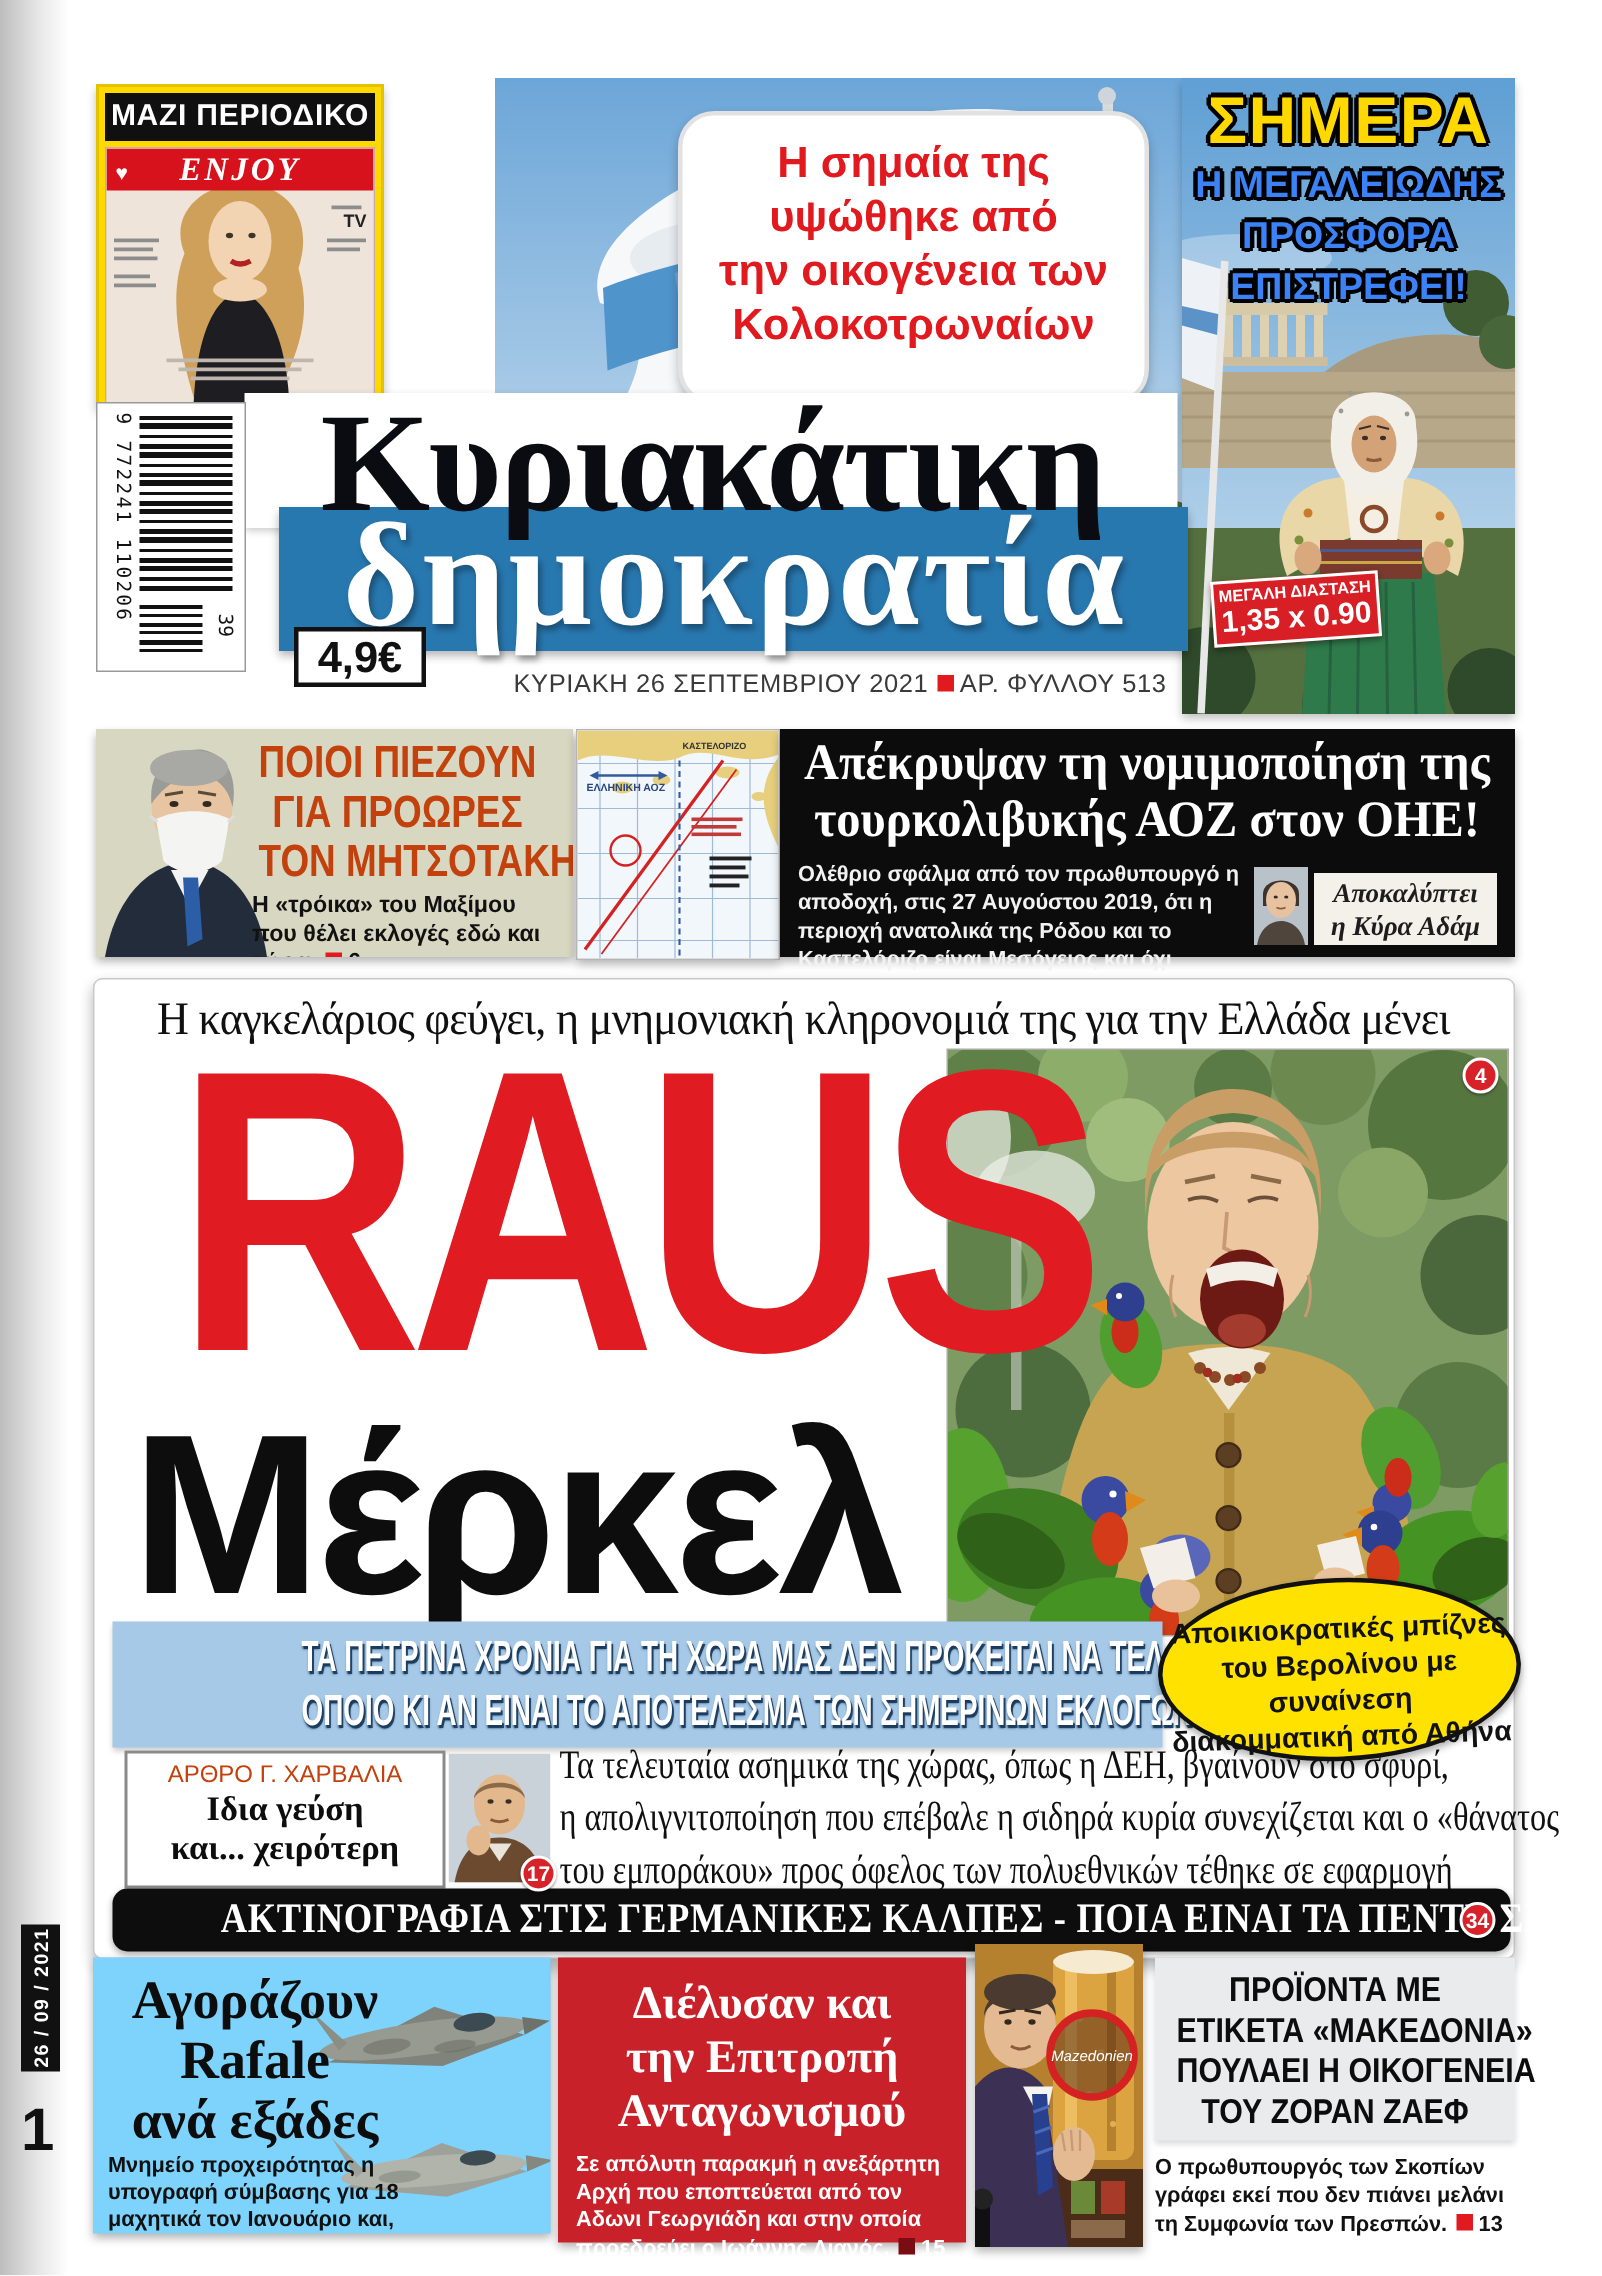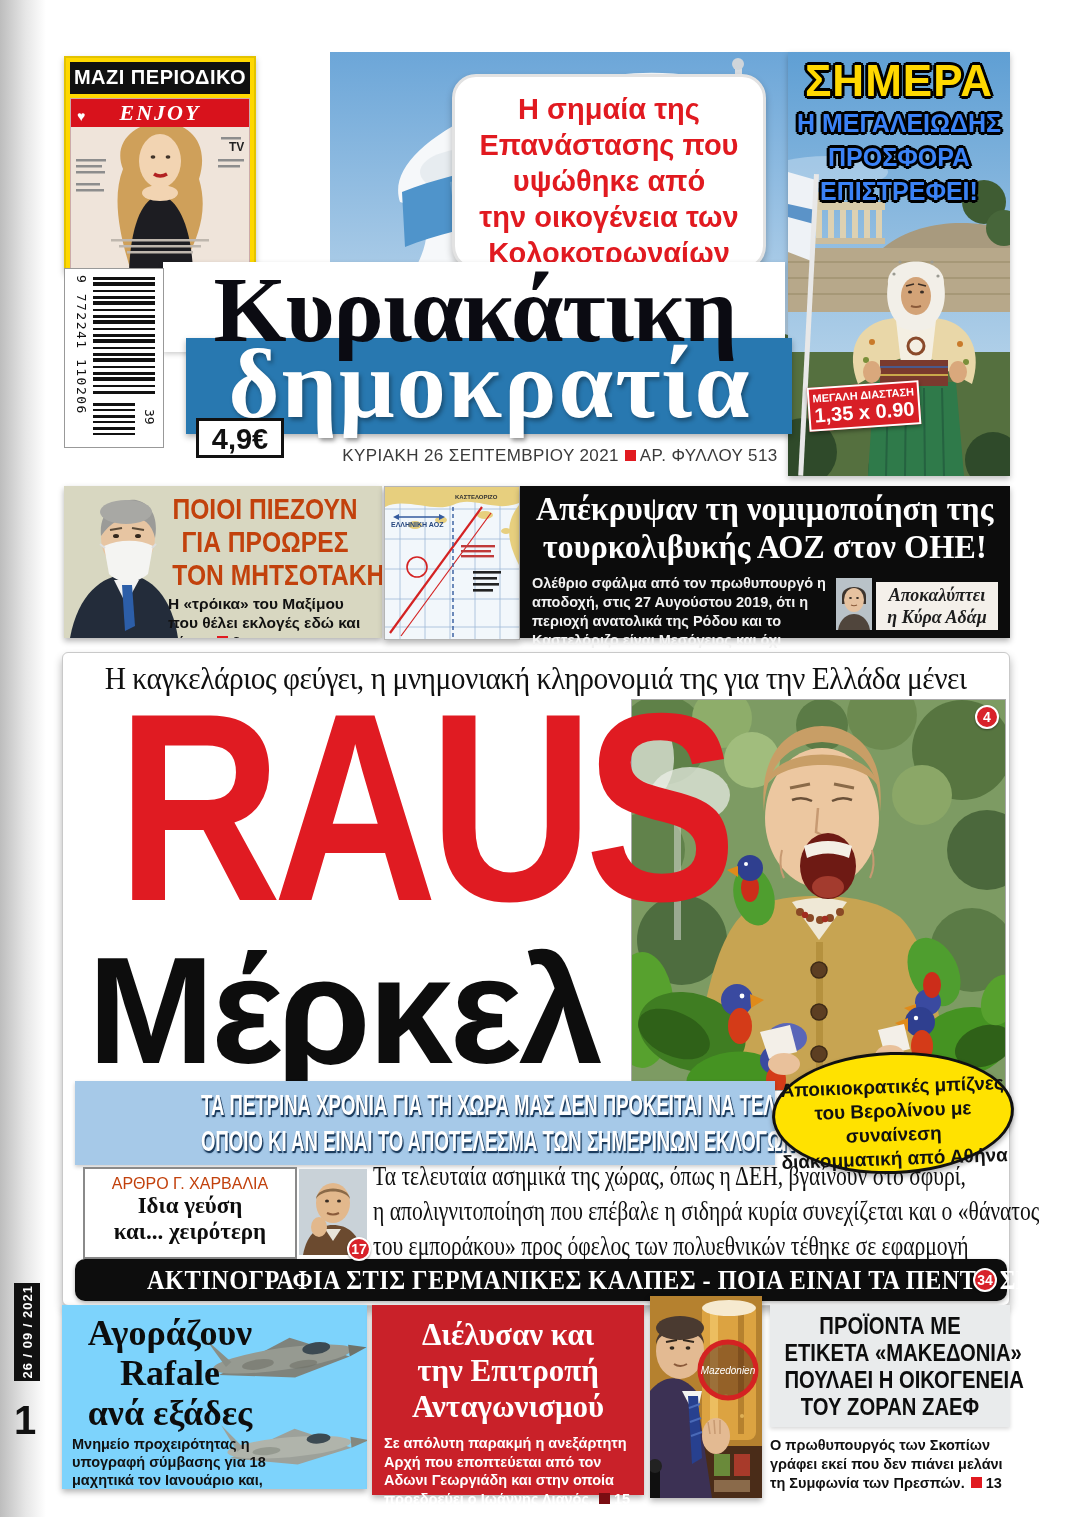--- a/index.html
+++ b/index.html
@@ -212,21 +212,20 @@
       </svg>
       <div class="enjoy-band">
         <span class="enjoy-heart">♥</span>
         <span>ENJOY</span>
       </div>
     </div>
   </div>
 
   <div class="abs flag-note">
     <div>Η σημαία της</div>
-    <div>Επανάστασης που</div>
     <div>υψώθηκε από</div>
     <div>την οικογένεια των</div>
     <div>Κολοκοτρωναίων</div>
   </div>
 
   <div class="abs offer">
     <svg width="222" height="424" viewBox="0 0 222 424">
       <defs>
         <linearGradient id="sk2" x1="0" y1="0" x2="0" y2="1">
           <stop offset="0" stop-color="#5f9fd4"></stop>

